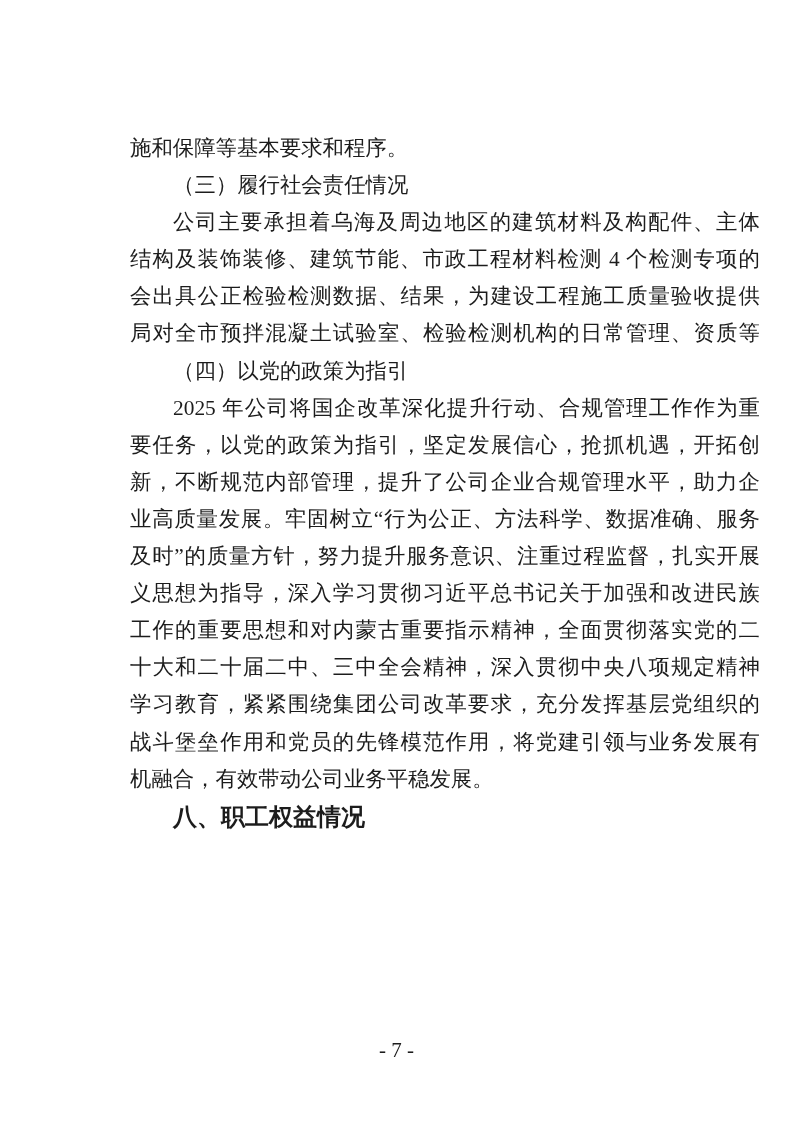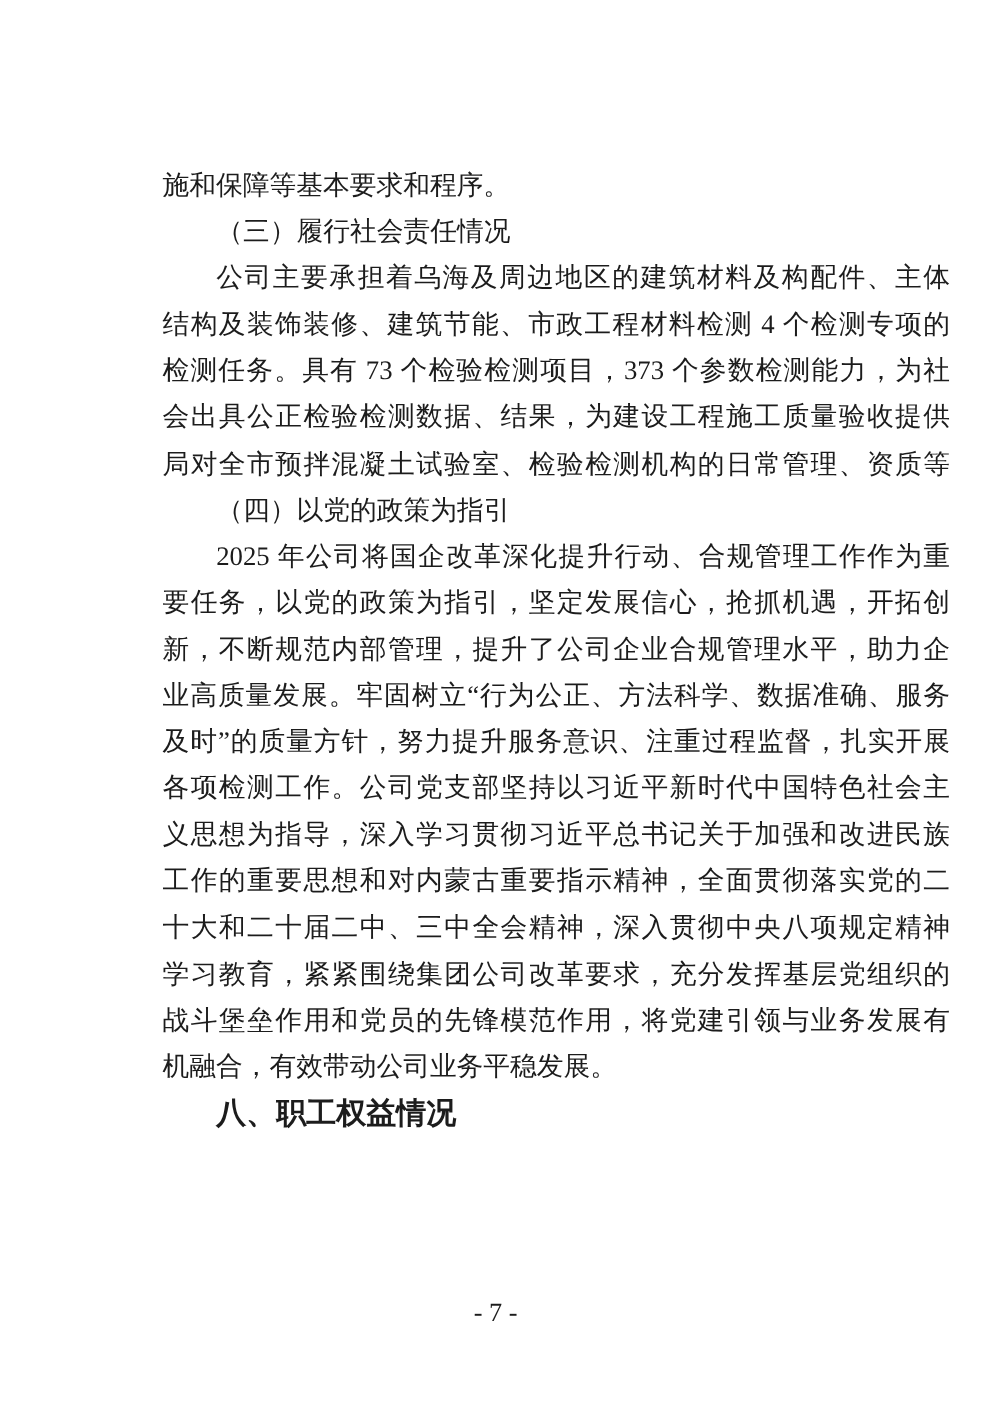--- a/index.html
+++ b/index.html
@@ -62,30 +62,28 @@
 </head>
 <body>
 
 <div class="page">
   <div class="doc-body">
 
   <div class="line body">施和保障等基本要求和程序。</div>
       <div class="line h2 indent">（三）履行社会责任情况</div>
       <div class="line body indent justify">公司主要承担着乌海及周边地区的建筑材料及构配件、主体</div>
       <div class="line body justify">结构及装饰装修、建筑节能、市政工程材料检测 4 个检测专项的</div>
-      <div class="line body justify">检测任务。具有 73 个检验检测项目，373 个参数检测能力，为社</div>
       <div class="line body justify">会出具公正检验检测数据、结果，为建设工程施工质量验收提供</div>
       <div class="line body justify">局对全市预拌混凝土试验室、检验检测机构的日常管理、资质等</div>
       <div class="line h2 indent">（四）以党的政策为指引</div>
       <div class="line body indent justify">2025 年公司将国企改革深化提升行动、合规管理工作作为重</div>
       <div class="line body justify">要任务，以党的政策为指引，坚定发展信心，抢抓机遇，开拓创</div>
       <div class="line body justify">新，不断规范内部管理，提升了公司企业合规管理水平，助力企</div>
       <div class="line body justify">业高质量发展。牢固树立“行为公正、方法科学、数据准确、服务</div>
       <div class="line body justify">及时”的质量方针，努力提升服务意识、注重过程监督，扎实开展</div>
-      <div class="line body justify">各项检测工作。公司党支部坚持以习近平新时代中国特色社会主</div>
       <div class="line body justify">义思想为指导，深入学习贯彻习近平总书记关于加强和改进民族</div>
       <div class="line body justify">工作的重要思想和对内蒙古重要指示精神，全面贯彻落实党的二</div>
       <div class="line body justify">十大和二十届二中、三中全会精神，深入贯彻中央八项规定精神</div>
       <div class="line body justify">学习教育，紧紧围绕集团公司改革要求，充分发挥基层党组织的</div>
       <div class="line body justify">战斗堡垒作用和党员的先锋模范作用，将党建引领与业务发展有</div>
       <div class="line body">机融合，有效带动公司业务平稳发展。</div>
       <div class="line h1 indent">八、职工权益情况</div>
     </div>
   <div class="footer">- 7 -</div>
 </div>

